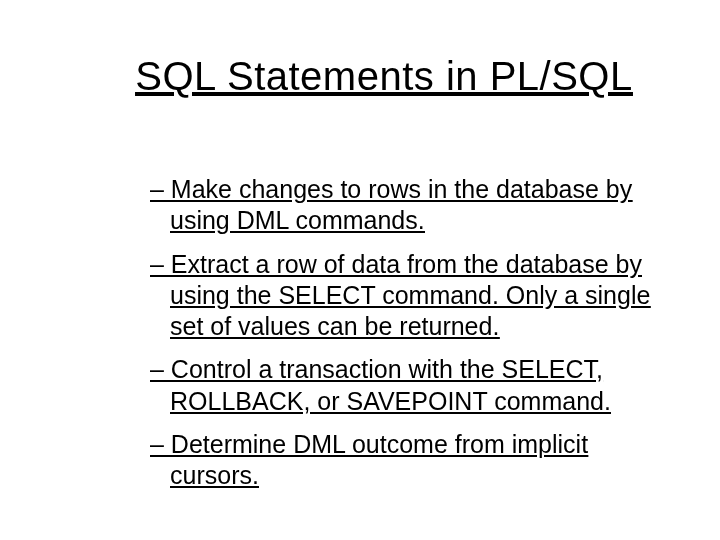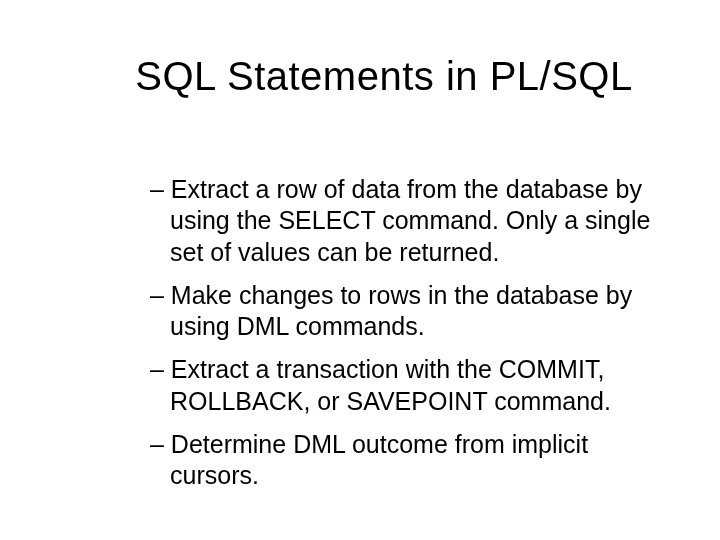--- a/index.html
+++ b/index.html
@@ -1,18 +1,19 @@
 <!DOCTYPE html>
 <html><head>
   <meta charset="utf-8">
   <style>
     * {
       margin: 12px;
       padding: 0;
       box-sizing: border-box;
+      text-decoration: underline;
     }
     body {
       width: 720px;
       height: 540px;
       background: #ffffff;
       font-family: Arial, Helvetica, sans-serif;
       color: #000000;
       padding: 20px 60px 20px 60px;
       position: relative;
     }
@@ -38,17 +39,17 @@
     .bullet-item::before {
       content: "– ";
     }
   </style>
 </head>
 <body>
 
 <h1 class="title">SQL Statements in PL/SQL</h1>
 
 <div class="bullets">
+  <div class="bullet-item">Make changes to rows in the database by using DML commands.</div>
   <div class="bullet-item">Extract a row of data from the database by using the SELECT command. Only a single set of values can be returned.</div>
-  <div class="bullet-item">Make changes to rows in the database by using DML commands.</div>
-  <div class="bullet-item">Extract a transaction with the COMMIT, ROLLBACK, or SAVEPOINT command.</div>
+  <div class="bullet-item">Control a transaction with the SELECT, ROLLBACK, or SAVEPOINT command.</div>
   <div class="bullet-item">Determine DML outcome from implicit cursors.</div>
 </div>
 
 </body></html>

